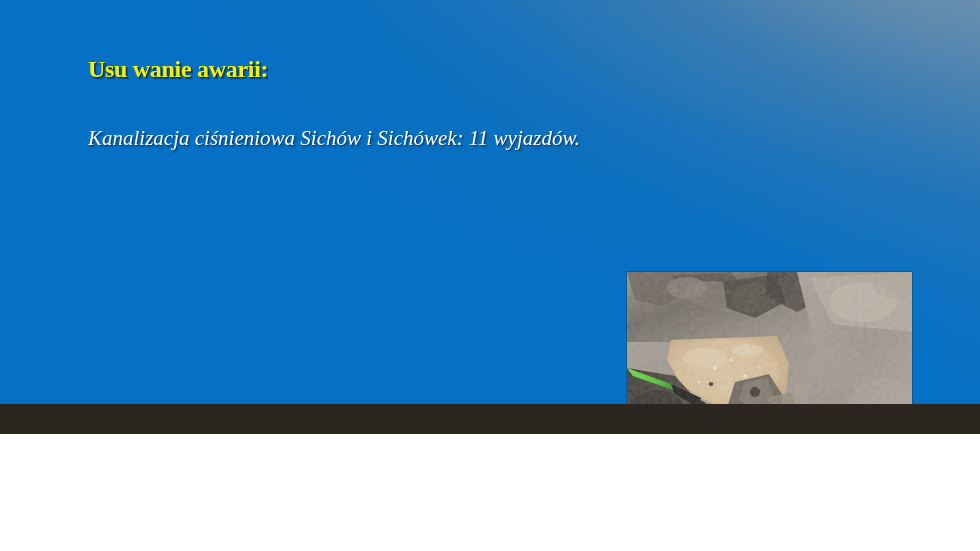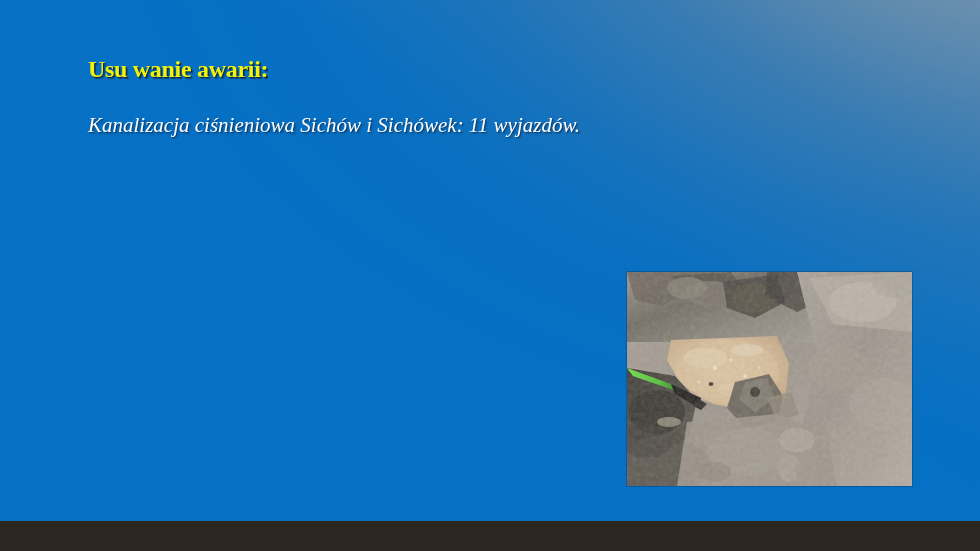--- a/index.html
+++ b/index.html
@@ -3,21 +3,21 @@
 <meta charset="utf-8">
 <style>
   html, body {
     margin: 0;
     padding: 0;
     background: #ffffff;
   }
   #slide {
     position: relative;
     width: 980px;
-    height: 551px;
+    height: 434px;
     overflow: hidden;
     font-family: "Liberation Serif", "DejaVu Serif", serif;
     background: #4c1d95;
   }
   
   .bg-base {
     position: absolute;
     inset: 0;
     background: #0570c4;
   }
@@ -79,21 +79,21 @@
   .bullet-list li {
     font-size: 22px;
     line-height: 33px;
     color: #ffffff;
     white-space: pre;
     text-shadow:
       1px 1px 0 rgba(15,45,80,0.60),
       2px 2px 2px rgba(8,30,60,0.32);
   }
   .note-line {
-    margin-top: 27px;
+    margin-top: 40px;
     font-style: italic;
     font-size: 21px;
     line-height: 28px;
     color: #ffffff;
     white-space: pre;
     text-shadow:
       1px 1px 0 rgba(15,45,80,0.60),
       2px 2px 2px rgba(8,30,60,0.32);
   }
 

